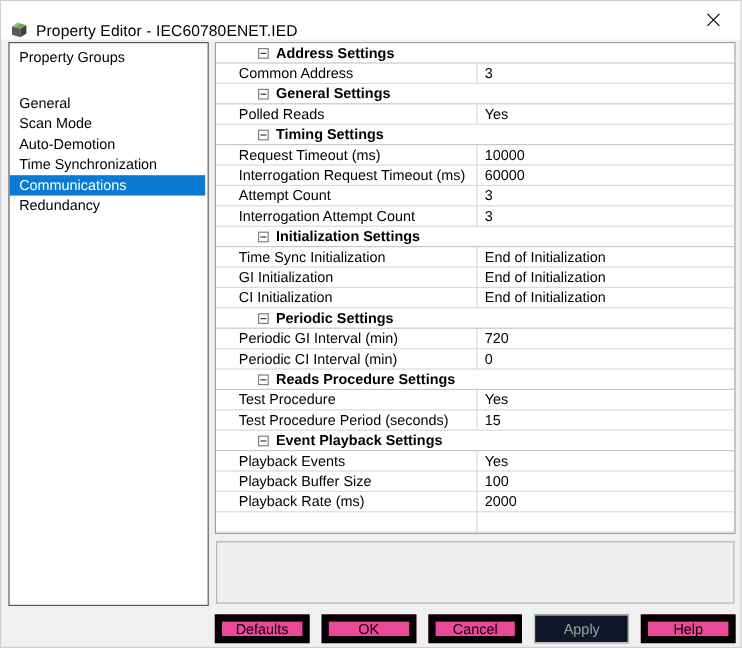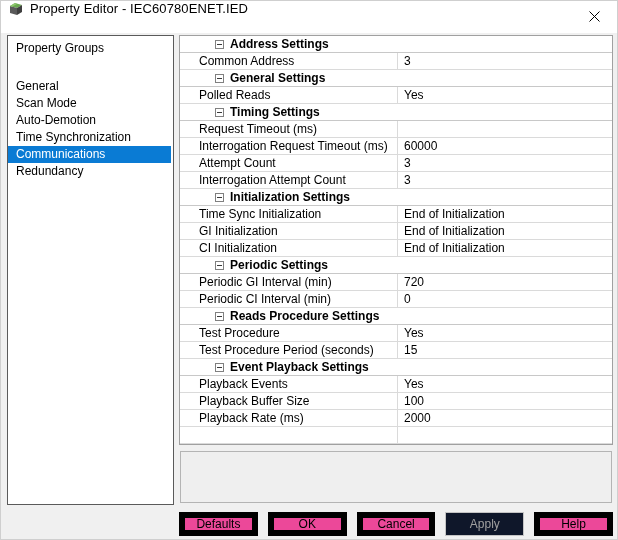--- a/index.html
+++ b/index.html
@@ -25,21 +25,21 @@
   }
 
   
   .titlebar {
     position: absolute;
     left: 0; top: 0;
     width: 616px;
     height: 32px;
     background: #ffffff;
     display: flex;
-    align-items: flex-start;
+    align-items: flex-end;
   }
   .title-icon {
     width: 16px;
     height: 16px;
     margin-left: 7px;
     margin-right: 6px;
     position: relative;
     flex: 0 0 auto;
   }
   .title-text {
@@ -278,20 +278,21 @@
         <div class="prop-value">Yes</div>
       </div>
       <div class="row cat">
         <div class="cat-cell">
           <span class="expander"></span>
           <span class="cat-label">Timing Settings</span>
         </div>
       </div>
       <div class="row">
         <div class="prop-name">Request Timeout (ms)</div>
+        <div class="prop-value">10000</div>
       </div>
       <div class="row">
         <div class="prop-name">Interrogation Request Timeout (ms)</div>
         <div class="prop-value">60000</div>
       </div>
       <div class="row">
         <div class="prop-name">Attempt Count</div>
         <div class="prop-value">3</div>
       </div>
       <div class="row">

